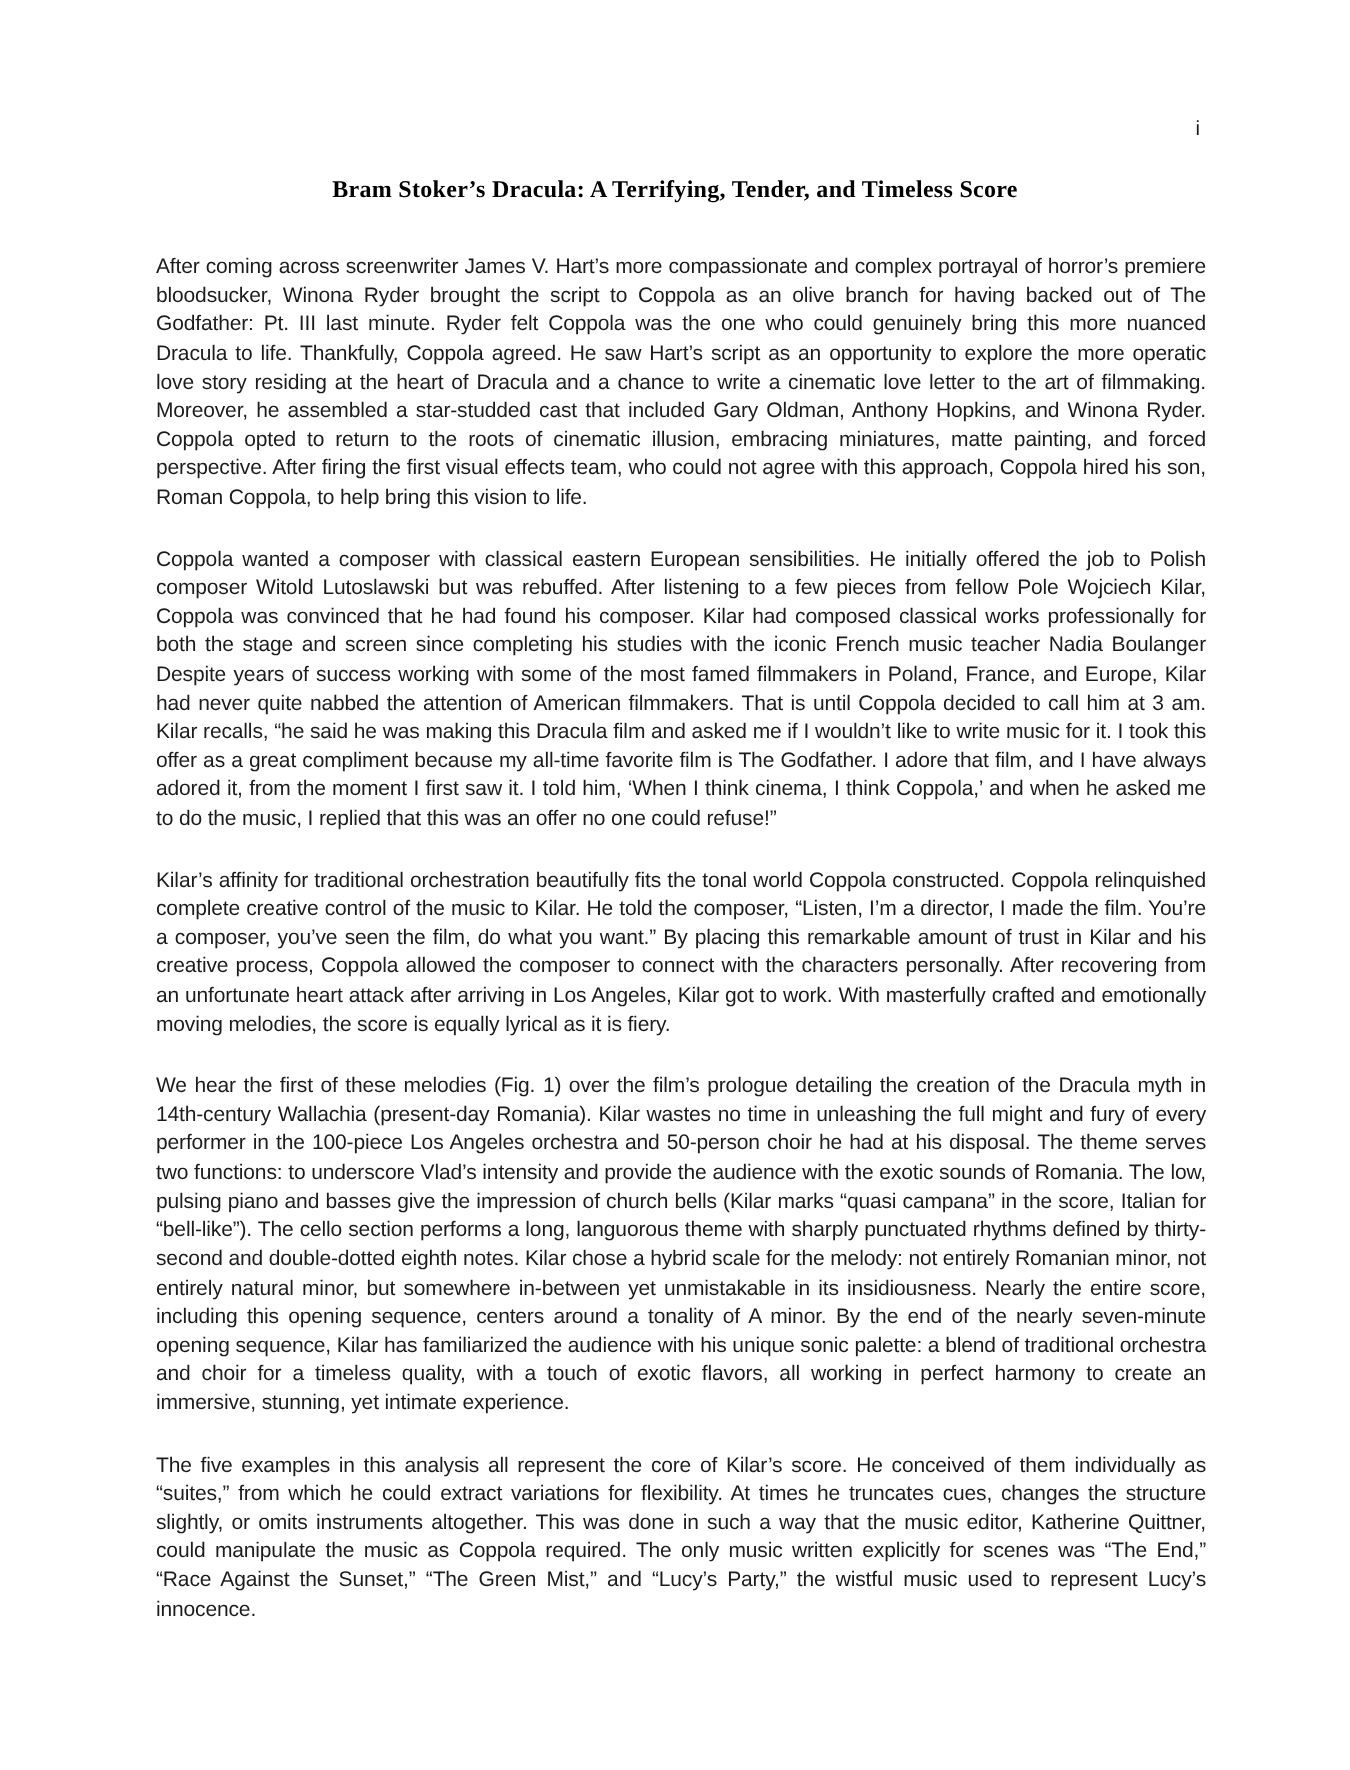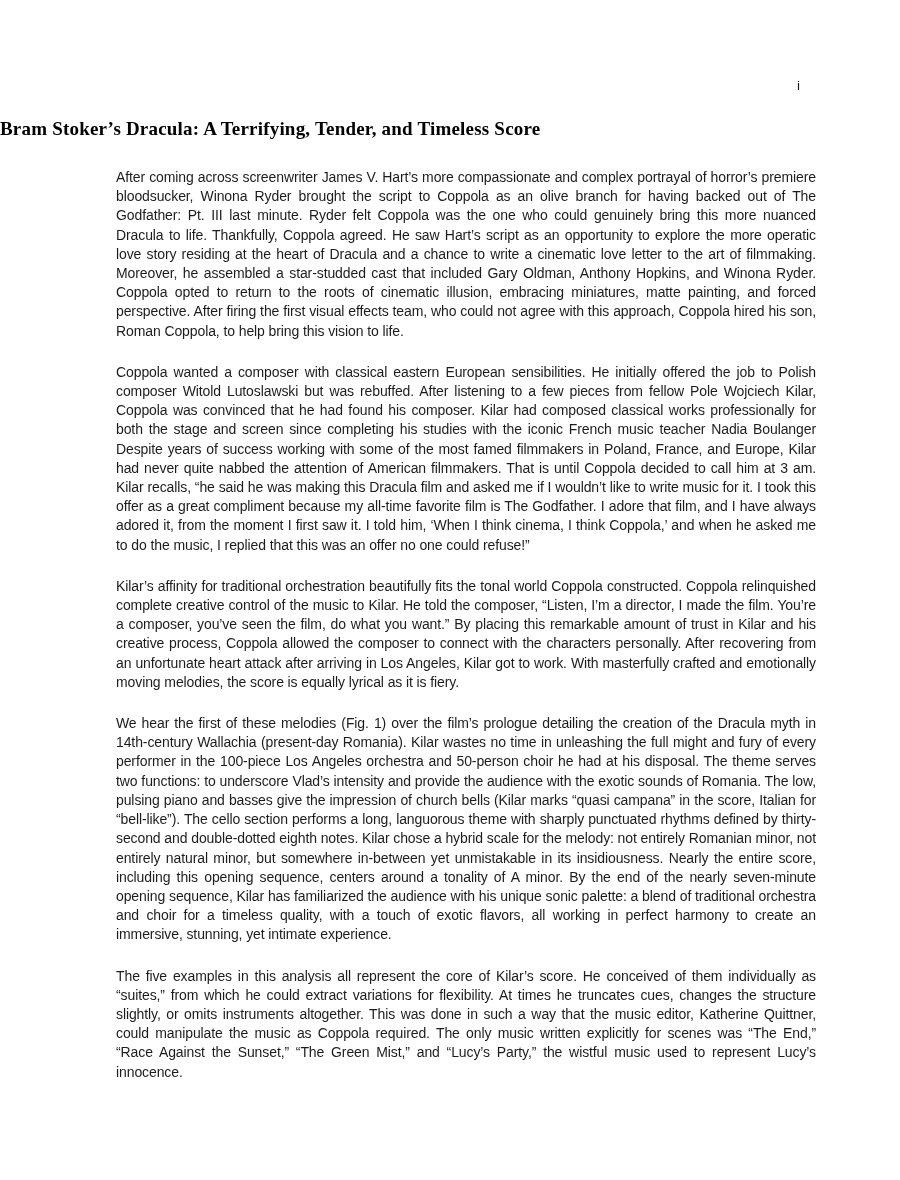--- a/index.html
+++ b/index.html
@@ -22,30 +22,31 @@
     font-size: 13.5px;
     line-height: 16px;
     color: #1a1a1a;
   }
   .doc-title {
     position: absolute;
     top: 118px;
     left: 0;
     right: 0;
     margin: 0;
+    text-align: center;
     font-family: "Liberation Serif", serif;
-    font-size: 19px;
+    font-size: 16px;
     font-weight: 700;
     color: #000000;
     letter-spacing: 0.2px;
   }
   .content {
     position: absolute;
     top: 168px;
-    left: 116px;
+    left: 104px;
     width: 700px;
   }
   .content p {
     margin: 0 0 22px 0;
     font-size: 14px;
     line-height: 19.2px;
     text-align: justify;
     letter-spacing: -0.1px;
     color: #1c1c1c;
   }

